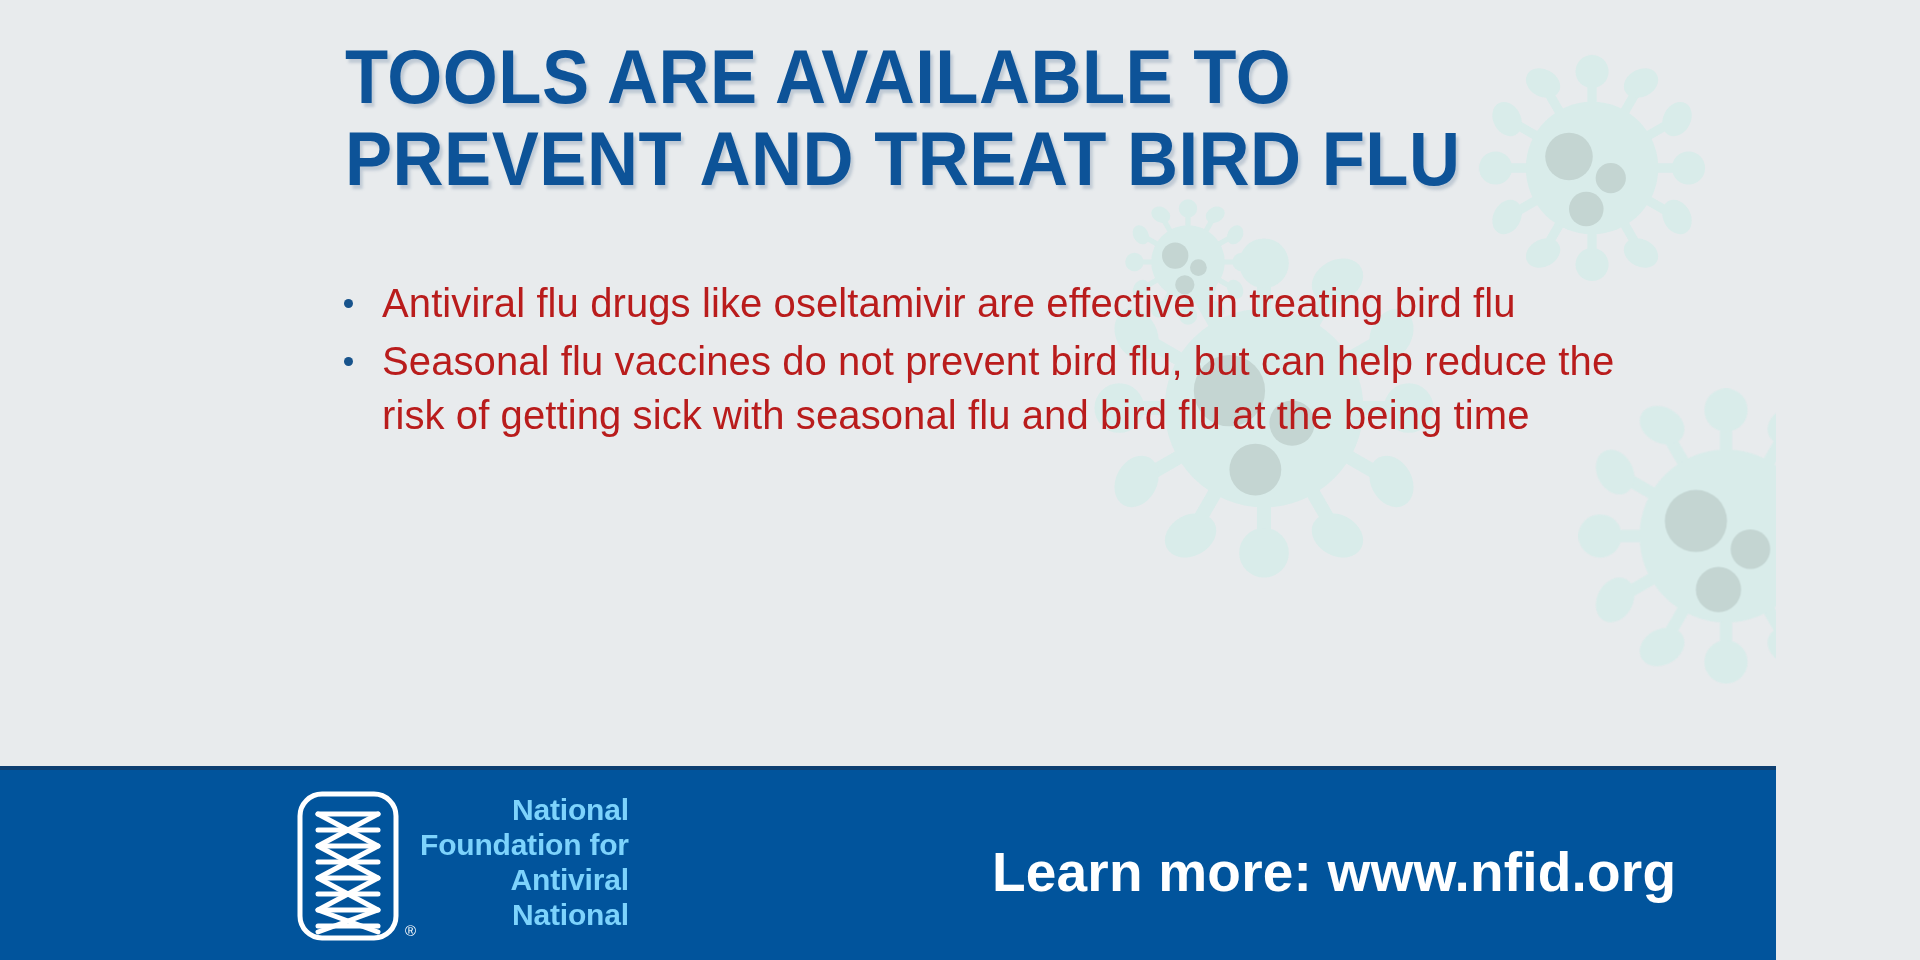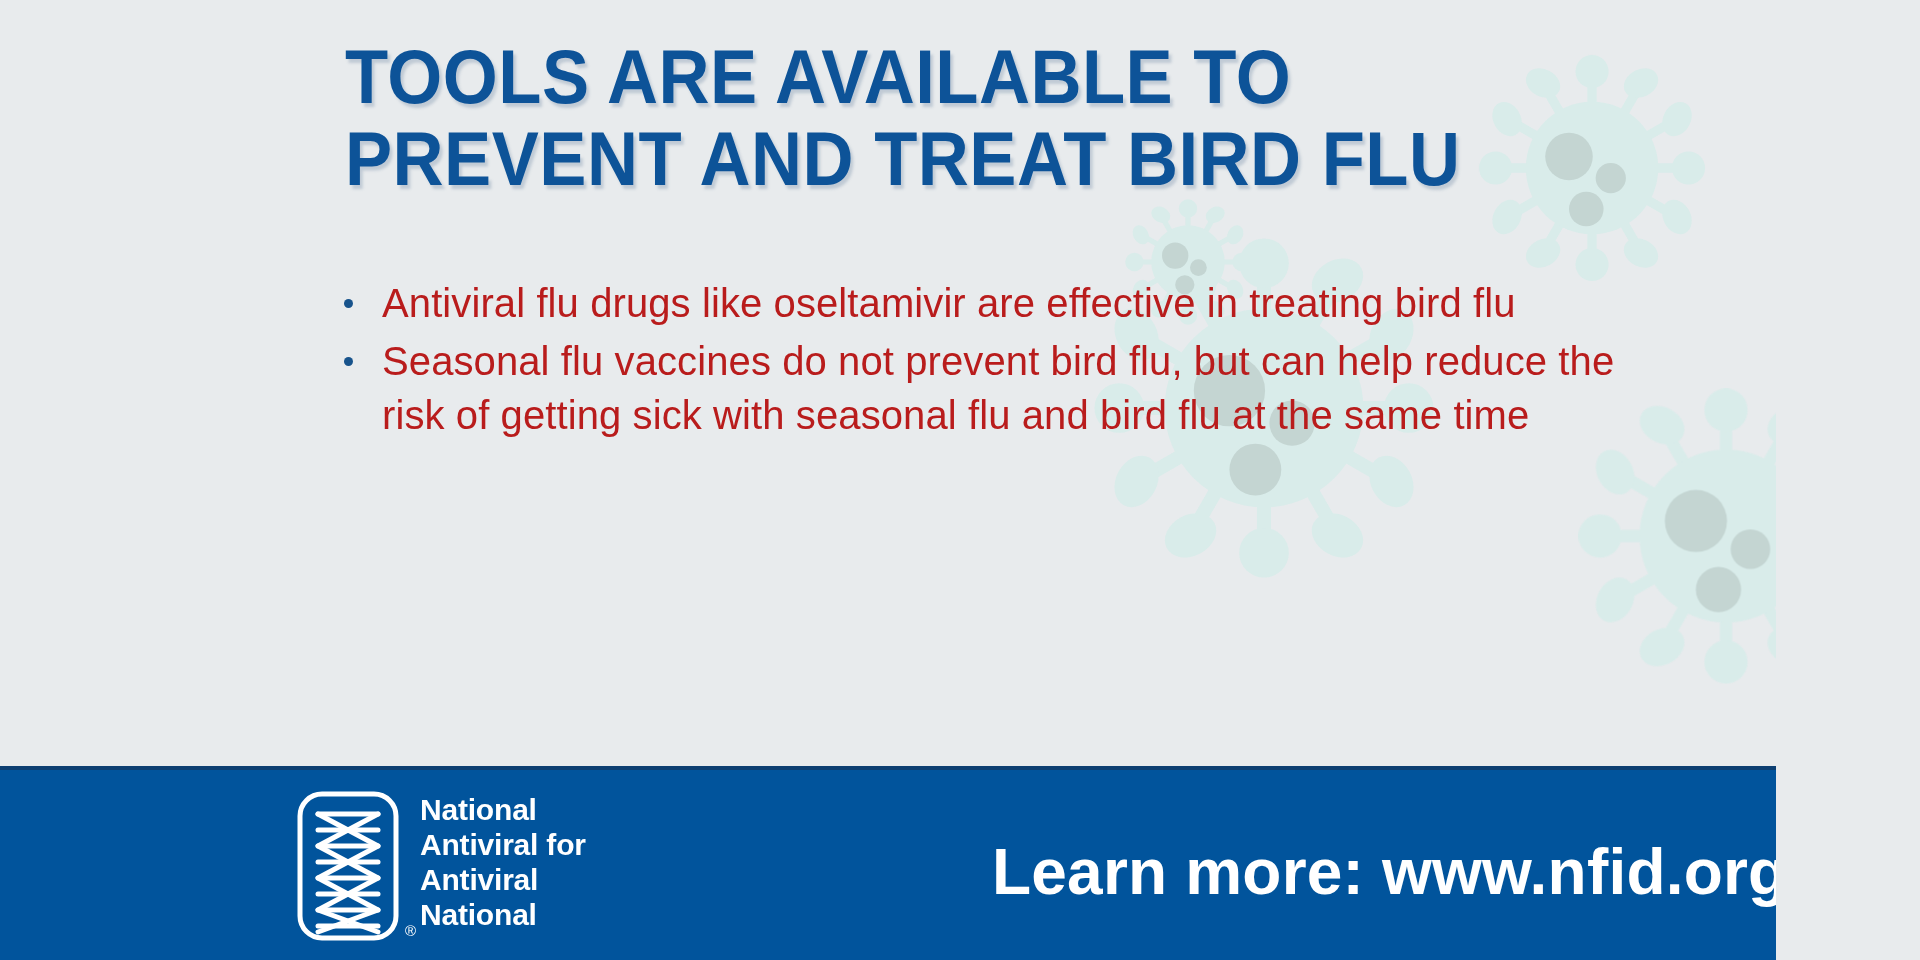--- a/index.html
+++ b/index.html
@@ -127,32 +127,33 @@
   }
   #logo-wordmark {
     margin-left: 20px;
     margin-top: 2px;
   }
   .wordmark-line {
     font-family: "Liberation Sans", sans-serif;
     font-weight: bold;
     font-size: 30px;
     line-height: 35px;
-    color: #ffffff;
+    color: #7dd3fc;
     white-space: nowrap;
     letter-spacing: -0.2px;
+    text-align: right;
   }
 
   #learn-more {
     position: absolute;
     left: 992px;
     top: 74px;
     font-family: "Liberation Sans Narrow", "Liberation Sans", sans-serif;
     font-weight: bold;
-    font-size: 64px;
+    font-size: 55px;
     line-height: 56px;
     color: #ffffff;
     white-space: nowrap;
     letter-spacing: 0.2px;
   }
 </style>
 </head>
 <body>
 
 <div id="poster">
@@ -216,21 +217,21 @@
       <div class="title-line">PREVENT AND TREAT BIRD FLU</div>
     </div>
 
     <ul id="bullet-list">
       <li class="bullet-item">
         <span class="dot"></span>
         <span>Antiviral flu drugs like oseltamivir are effective in treating bird flu</span>
       </li>
       <li class="bullet-item">
         <span class="dot"></span>
-        <span>Seasonal flu vaccines do not prevent bird flu, but can help reduce the risk of getting sick with seasonal flu and bird flu at the same time</span>
+        <span>Seasonal flu vaccines do not prevent bird flu, but can help reduce the risk of getting sick with seasonal flu and bird flu at the being time</span>
       </li>
     </ul>
 
   </div>
 
   <div id="footer">
 
     <div id="logo-lockup">
 
       <div id="logo-mark">
@@ -250,21 +251,21 @@
             <path d="M22,104 L82,104"></path>
             <path d="M22,120 L82,120"></path>
             <path d="M22,136 L82,136"></path>
           </g>
         </svg>
         <span id="logo-reg">®</span>
       </div>
 
       <div id="logo-wordmark">
         <div class="wordmark-line">National</div>
-        <div class="wordmark-line">Antiviral for</div>
+        <div class="wordmark-line">Foundation for</div>
         <div class="wordmark-line">Antiviral</div>
         <div class="wordmark-line">National</div>
       </div>
 
     </div>
 
     <div id="learn-more">Learn more: www.nfid.org</div>
 
   </div>
 

